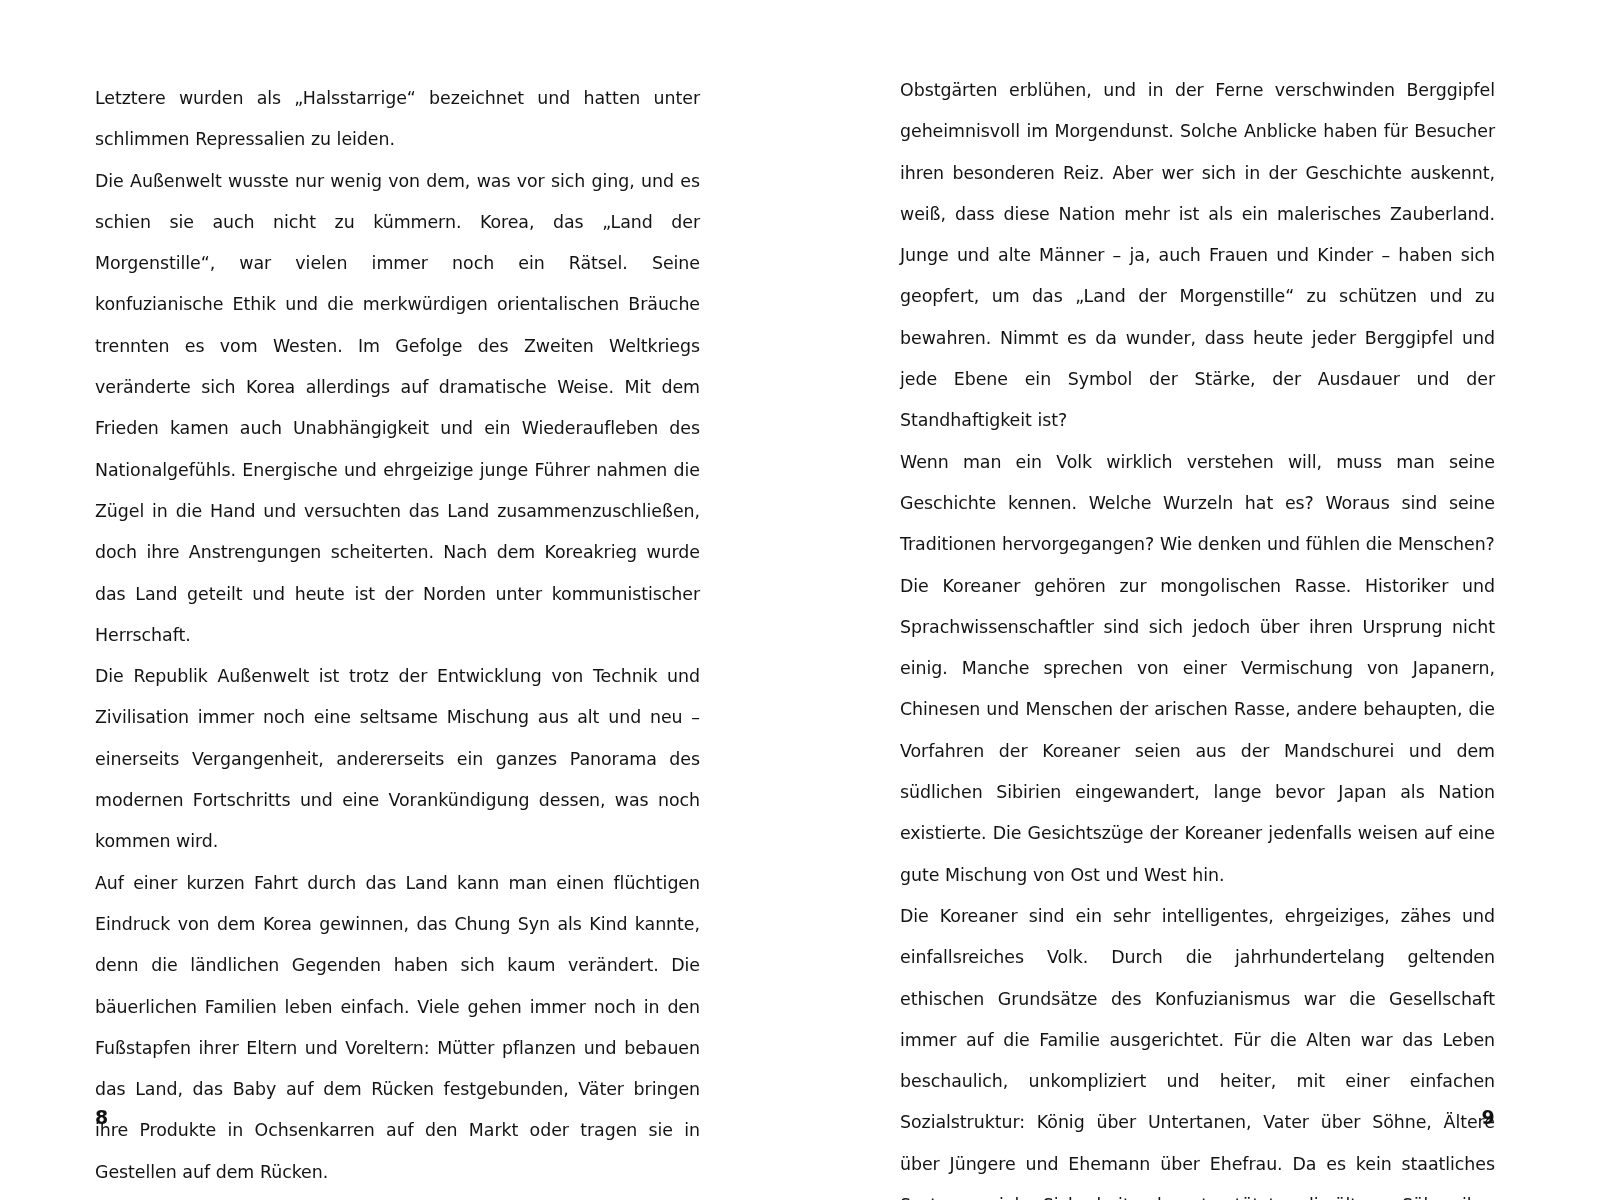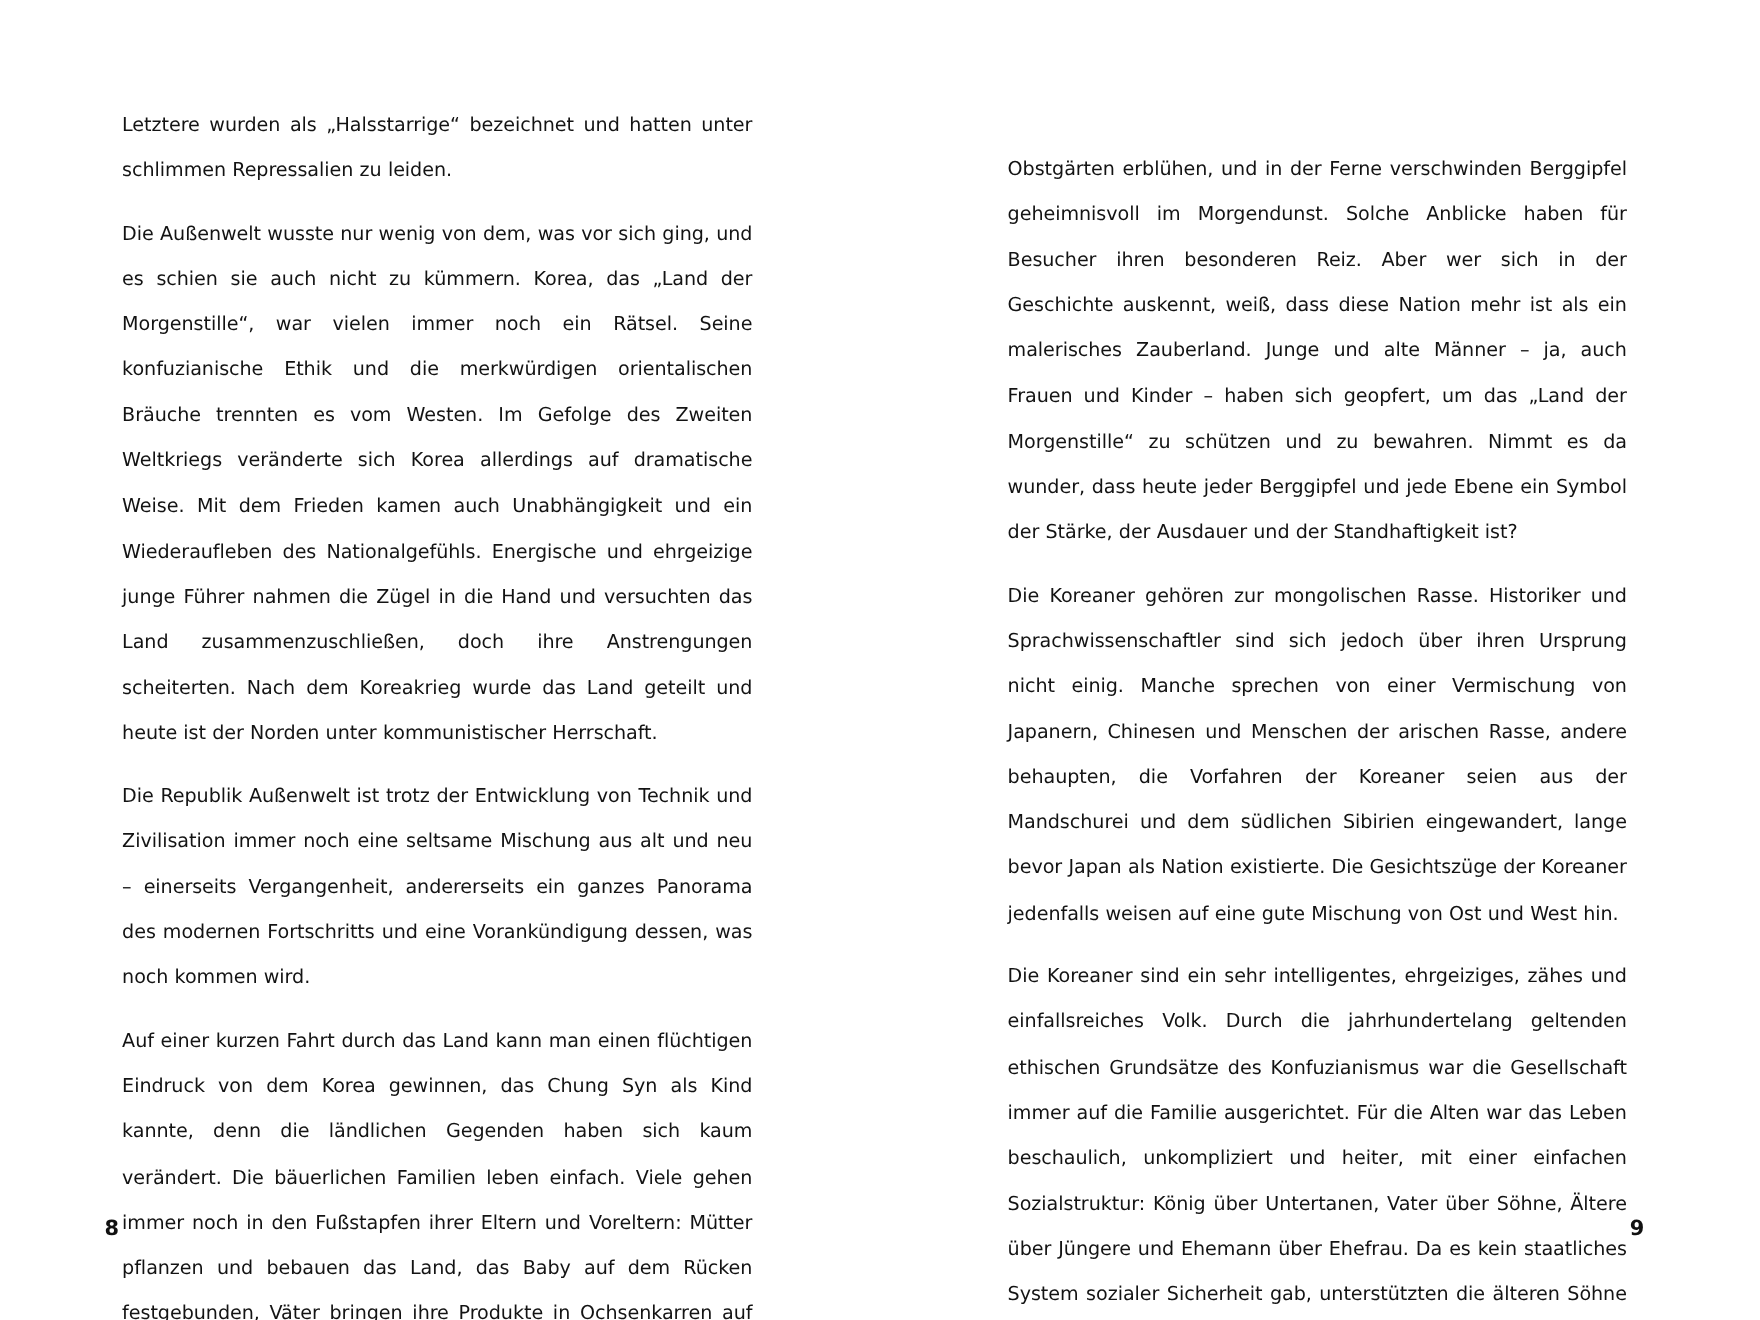--- a/index.html
+++ b/index.html
@@ -24,33 +24,33 @@
   .page {
     position: relative;
     width: 800px;
     height: 1200px;
     box-sizing: border-box;
   }
   .page-left {
     padding: 78px 100px 0 95px;
   }
   .page-right {
-    padding: 118px 105px 0 100px;
+    padding: 70px 105px 0 100px;
   }
   .text-column {
     font-size: 17.4px;
     line-height: 41.3px;
     text-align: justify;
     text-justify: inter-word;
     letter-spacing: -0.05px;
     word-spacing: 0.2px;
     color: #131313;
   }
   .text-column p {
-    margin: 16px;
+    margin: 0;
     text-indent: 0;
     hyphens: manual;
   }
   .folio {
     position: absolute;
     bottom: 72px;
     font-size: 19px;
     font-weight: 700;
     color: #111111;
     letter-spacing: 0.2px;
@@ -75,20 +75,21 @@
       <p>Auf einer kurzen Fahrt durch das Land kann man einen flüchtigen Eindruck von dem Korea gewinnen, das Chung Syn als Kind kannte, denn die ländlichen Gegenden haben sich kaum verändert. Die bäuerlichen Familien leben einfach. Viele gehen immer noch in den Fußstapfen ihrer Eltern und Voreltern: Mütter pflanzen und bebauen das Land, das Baby auf dem Rücken festgebunden, Väter bringen ihre Produkte in Ochsenkarren auf den Markt oder tragen sie in Gestellen auf dem Rücken.</p>
       <p>Jeder Streifen Land wurde bebaut. Sogar an den terrassenförmig angelegten Berghängen wachsen Früchte für die rasch zunehmende Bevölkerung. Da jedoch der größte Anteil des Eiweißbedarfs der Koreaner durch Fisch gedeckt wird, sind Männer, die ihre Ernte aus dem Meer einbringen, genauso unentbehrlich wie die Reisbauern.</p>
 
     </div>
     <div class="folio folio-left">8</div>
   </div>
 
   <div class="page page-right">
     <div class="text-column">
       <p>Obstgärten erblühen, und in der Ferne verschwinden Berggipfel geheimnisvoll im Morgendunst. Solche Anblicke haben für Besucher ihren besonderen Reiz. Aber wer sich in der Geschichte auskennt, weiß, dass diese Nation mehr ist als ein malerisches Zauberland. Junge und alte Männer – ja, auch Frauen und Kinder –  haben sich geopfert, um das „Land der Morgenstille“ zu schützen und zu bewahren. Nimmt es da wunder, dass heute jeder Berggipfel und jede Ebene ein Symbol der Stärke, der Ausdauer und der Standhaftigkeit ist?</p>
+      <p>Wenn man ein Volk wirklich verstehen will, muss man seine Geschichte kennen. Welche Wurzeln hat es? Woraus sind seine Traditionen hervorgegangen? Wie denken und fühlen die Menschen?</p>
       <p>Die Koreaner gehören zur mongolischen Rasse. Historiker und Sprachwissenschaftler sind sich jedoch über ihren Ursprung nicht einig. Manche sprechen von einer Vermischung von Japanern, Chinesen und Menschen der arischen Rasse, andere behaupten, die Vorfahren der Koreaner seien aus der Mandschurei und dem südlichen Sibirien eingewandert, lange bevor Japan als Nation existierte. Die Gesichtszüge der Koreaner jedenfalls weisen auf eine gute Mischung von Ost und West hin.</p>
       <p>Die Koreaner sind ein sehr intelligentes, ehrgeiziges, zähes und einfallsreiches Volk. Durch die jahrhundertelang geltenden ethischen Grundsätze des Konfuzianismus war die Gesellschaft immer auf die Familie ausgerichtet. Für die Alten war das Leben beschaulich, unkompliziert und heiter, mit einer einfachen Sozialstruktur: König über Untertanen, Vater über Söhne, Ältere über Jüngere und Ehemann über Ehefrau. Da es kein staatliches System sozialer Sicherheit gab, unterstützten die älteren Söhne ihre Eltern, sodass jede Familie sich um ihre eigenen Mitglieder kümmerte.</p>
 
     </div>
     <div class="folio folio-right">9</div>
   </div>
 
 </div>
 
 </body></html>

